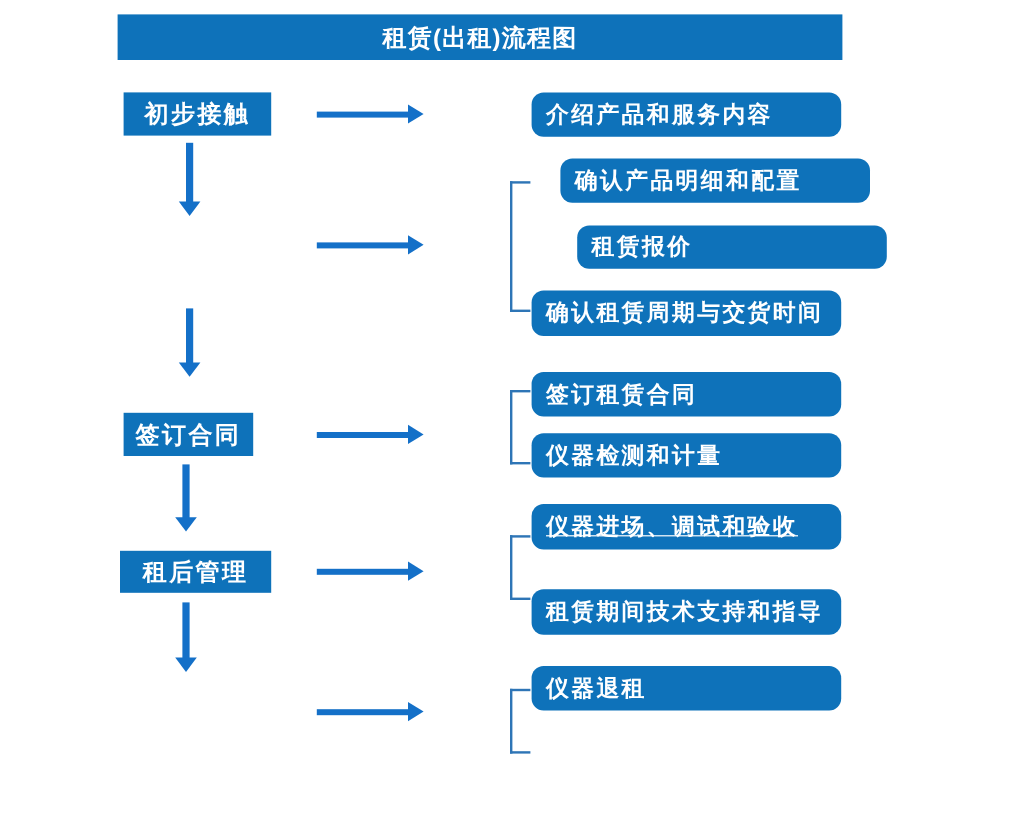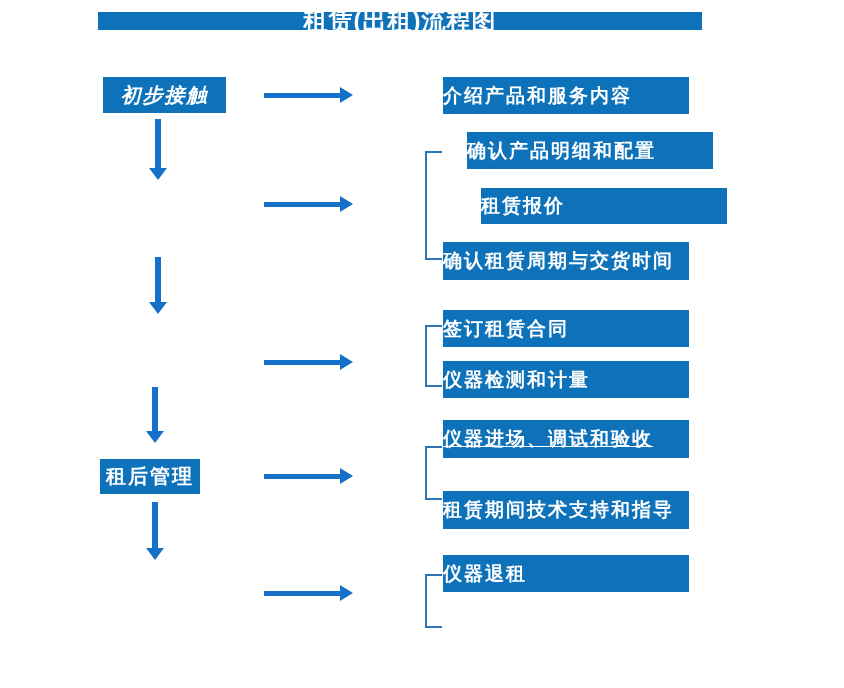--- a/index.html
+++ b/index.html
@@ -6,46 +6,48 @@
   body { font-family: "Liberation Sans", "DejaVu Sans", sans-serif; }
   .canvas {
     position: relative;
     width: 844px;
     height: 688px;
     background: #ffffff;
     overflow: hidden;
   }
   .title-bar {
     position: absolute;
-    left: 98px; top: 12px; width: 604px; height: 18px;
+    left: 98px; top: 12px; width: 604px; height: 38px;
     background: var(--box);
     color: var(--text);
     font-weight: bold;
-    font-size: 24px;
+    font-size: 20px;
     display: flex; align-items: center; justify-content: center;
     letter-spacing: 1px;
   }
   .step-box {
     position: absolute;
     background: var(--box);
     color: var(--text);
     font-weight: bold;
     font-size: 20px;
     display: flex; align-items: center; justify-content: center;
     letter-spacing: 2px;
   }
   .detail-box {
     position: absolute;
     left: 443px; width: 246px;
     background: var(--box);
     color: var(--text);
     font-weight: bold;
     font-size: 19px;
     display: flex; align-items: center;
+    padding-left: 12px;
     letter-spacing: 2px;
+    border-radius: 10px;
   }
   .h-arrow { position: absolute; width: 89px; height: 16px; }
   .h-arrow .shaft {
     position: absolute; left: 0; top: 5.5px; height: 5px; width: 76px;
     background: var(--arrow);
   }
   .h-arrow .head {
     position: absolute; right: 0; top: 0;
     width: 0; height: 0;
     border-top: 8px solid transparent;
@@ -72,22 +74,23 @@
     border-bottom: 2px solid var(--bracket);
   }
 </style>
 </head>
 <body>
 
 <div class="canvas">
 
   <div class="title-bar">租赁(出租)流程图</div>
 
-  <div class="step-box" style="left:103px; top:77px; width:123px; height:36px;font-style:italic;">初步接触</div>
-  <div class="step-box" style="left:100px; top:459px; width:100px; height:35px;">租后管理</div>
+  <div class="step-box" style="left:103px; top:77px; width:123px; height:36px;">初步接触</div>
+  <div class="step-box" style="left:103px; top:344px; width:108px; height:36px;">签订合同</div>
+  <div class="step-box" style="left:100px; top:459px; width:126px; height:35px;">租后管理</div>
 
   <div class="v-arrow" style="left:149px; top:119px; height:61px;">
     <div class="shaft"></div>
     <div class="head"></div>
   </div>
   <div class="v-arrow" style="left:149px; top:257px; height:57px;">
     <div class="shaft"></div>
     <div class="head"></div>
   </div>
   <div class="v-arrow" style="left:146px; top:387px; height:56px;">

